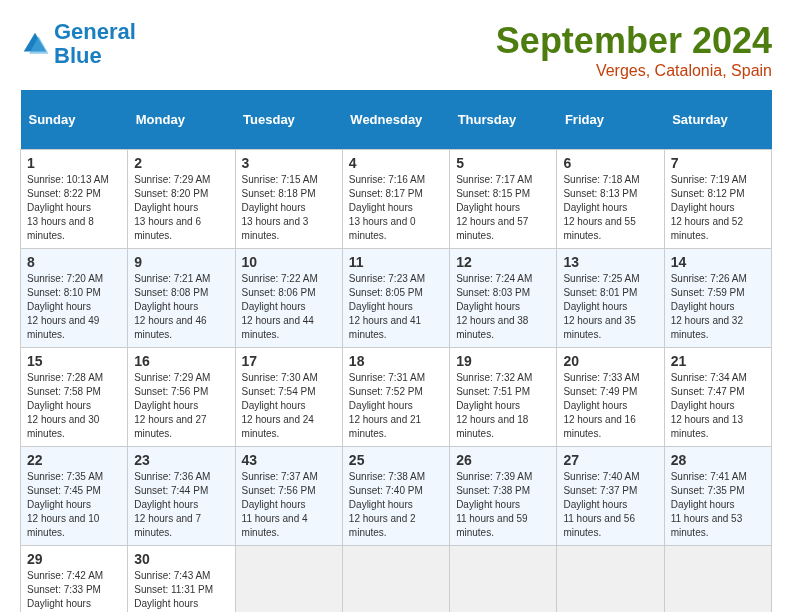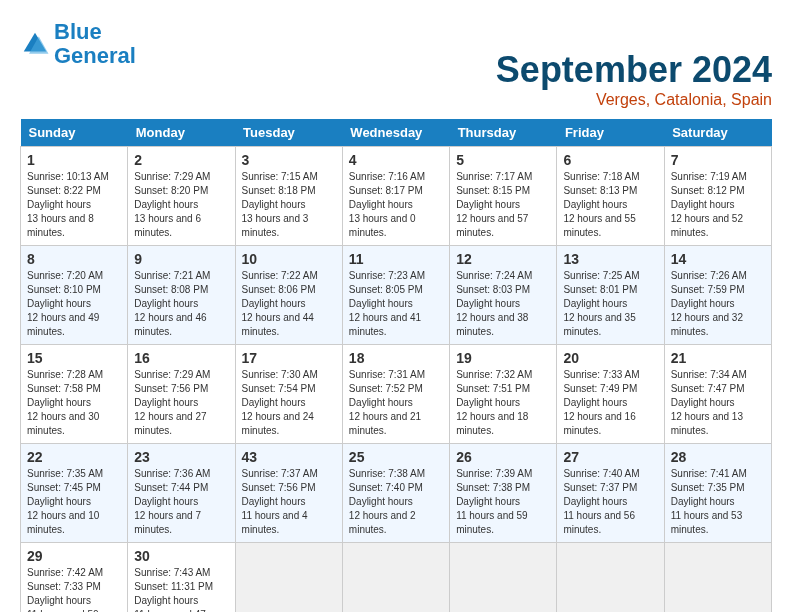--- a/index.html
+++ b/index.html
@@ -33,37 +33,36 @@
       width: 30px;
       height: 30px;
       margin-right: 4px;
     }
     .title-area {
       text-align: right;
     }
     .month-title {
       font-size: 36px;
       font-weight: bold;
-      color: #0c4a6e;
-      margin-top: 29px;
+      color: #4d7c0f;
     }
     .location-title {
       font-size: 16px;
       color: #c2410c;
     }
     table {
       width: 100%;
       border-collapse: collapse;
       table-layout: fixed;
     }
     th {
       background-color: #1a7fc1;
       color: #fff;
       text-align: left;
-      padding: 6px 8px;
+      padding: 22px 8px;
       font-size: 13px;
       font-weight: bold;
     }
     td {
       border: 1px solid #ccc;
       vertical-align: top;
       padding: 5px 6px;
       font-size: 10px;
       color: #333;
       height: 85px;
@@ -93,22 +92,22 @@
 </head>
 <body>
 
 <div class="header-area">
   <div class="logo">
     <svg class="logo-icon" viewBox="0 0 40 40">
       <polygon points="20,5 35,30 5,30" fill="#1a7fc1"></polygon>
       <polygon points="25,10 38,33 12,33" fill="#4aa8e0" opacity="0.6"></polygon>
     </svg>
     <div class="logo-text">
+      <div><span>General</span></div>
       <div style="color:#1a7fc1;">Blue</div>
-      <div><span>General</span></div>
     </div>
   </div>
   <div class="title-area">
     <div class="month-title">September 2024</div>
     <div class="location-title">Verges, Catalonia, Spain</div>
   </div>
 </div>
 
 <table>
   <thead>

